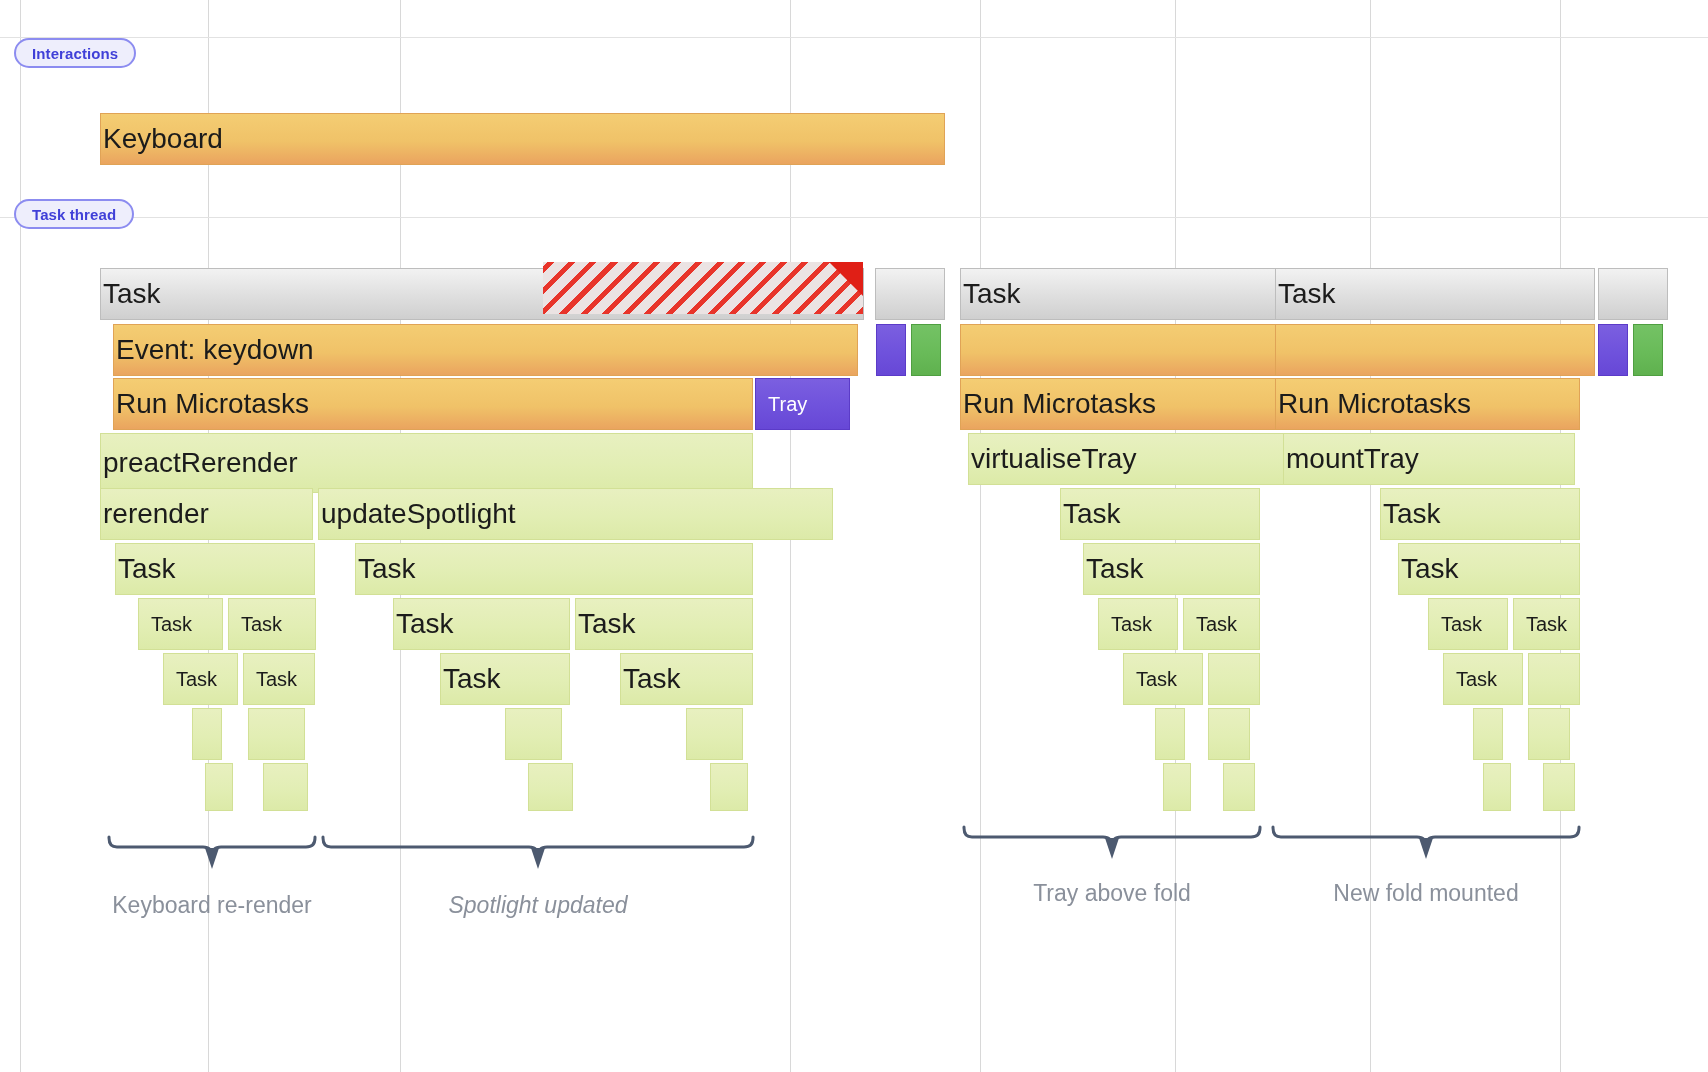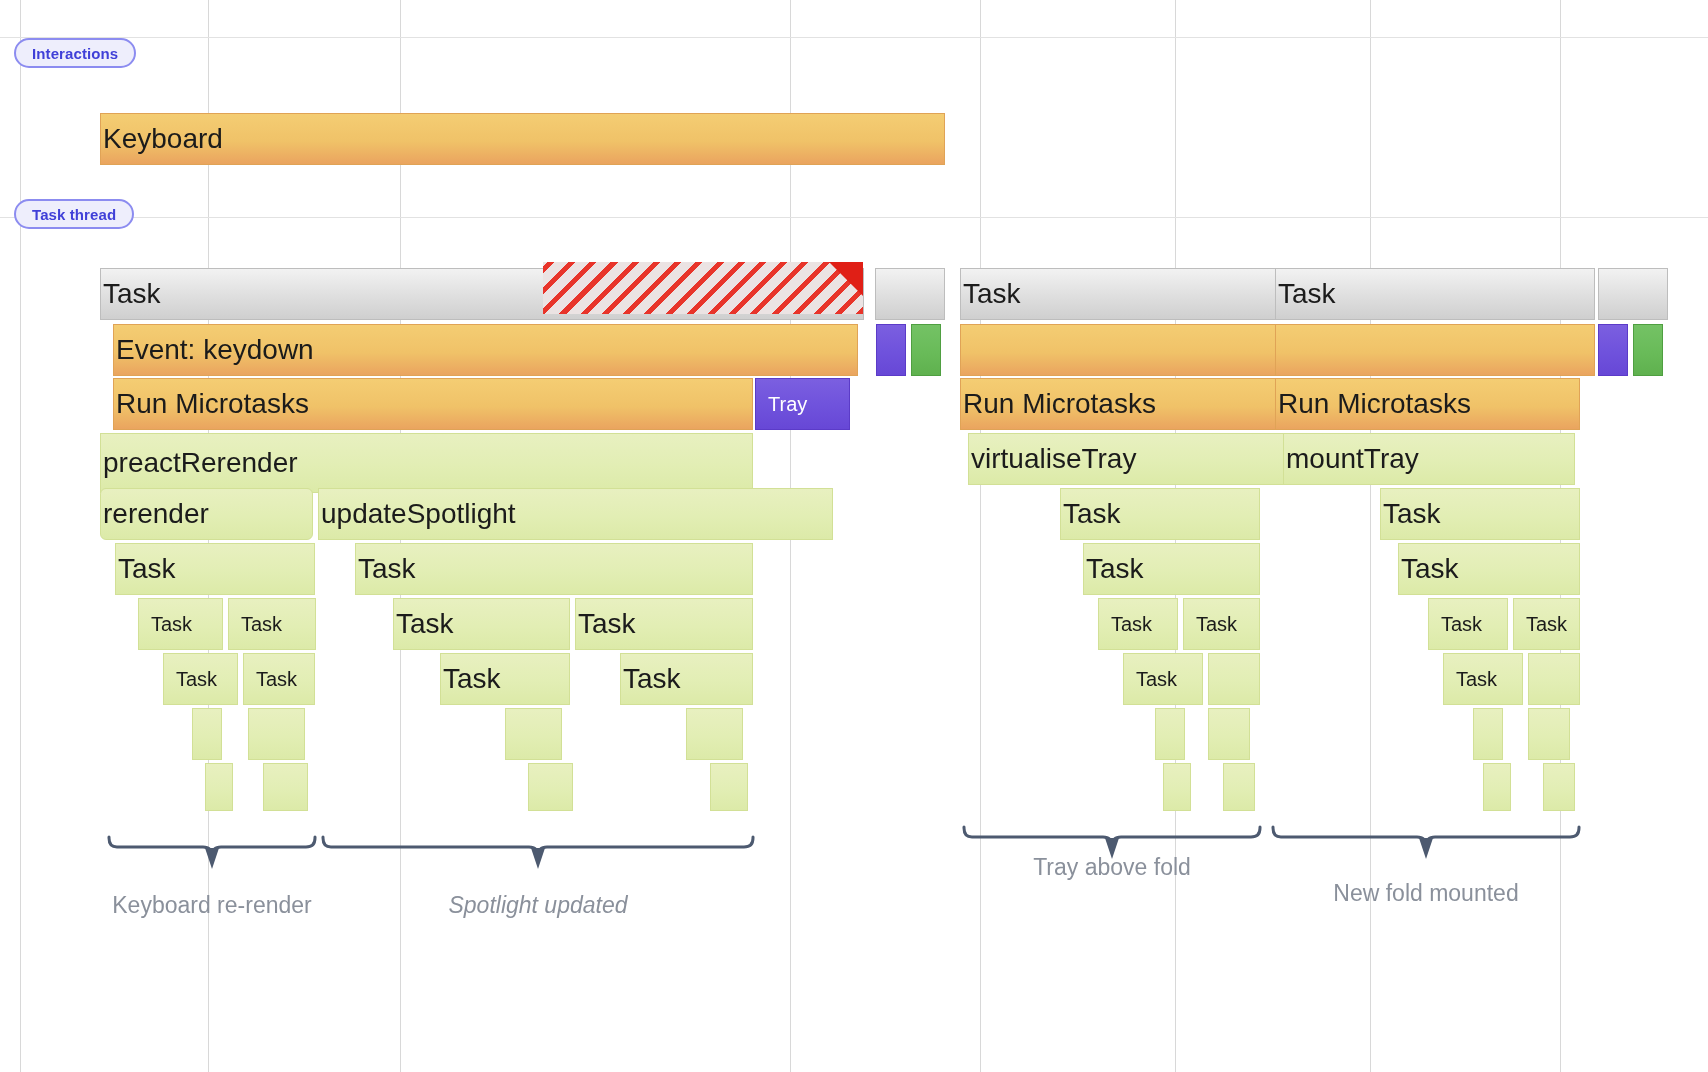--- a/index.html
+++ b/index.html
@@ -207,21 +207,21 @@
           <span class="lbl">preactRerender</span>
         </div>
         <div class="bar c-js" style="left: 968px; top: 433px; width: 324px; height: 52px;">
           <span class="lbl">virtualiseTray</span>
         </div>
         <div class="bar c-js" style="left: 1283px; top: 433px; width: 292px; height: 52px;">
           <span class="lbl">mountTray</span>
         </div>
       </div>
       <div>
-        <div class="bar c-js" style="left: 100px; top: 488px; width: 213px; height: 52px; border-radius: 6px;">
+        <div class="bar c-js" style="left: 100px; top: 488px; width: 213px; height: 52px;">
           <span class="lbl">rerender</span>
         </div>
         <div class="bar c-js" style="left: 318px; top: 488px; width: 515px; height: 52px;">
           <span class="lbl">updateSpotlight</span>
         </div>
         <div class="bar c-js" style="left: 1060px; top: 488px; width: 200px; height: 52px;">
           <span class="lbl">Task</span>
         </div>
         <div class="bar c-js" style="left: 1380px; top: 488px; width: 200px; height: 52px;">
           <span class="lbl">Task</span>
@@ -325,21 +325,21 @@
       <div class="caption" style="left: 108px; top: 892px; width: 208px;">Keyboard re-render</div>
       <svg class="brace" width="432" height="34" viewBox="0 0 432 34" style="left: 322px; top: 835px;">
         <path d="M 1,2 L 1,3 Q 1,12 9,12 L 207,12 Q 216,12 216,21 L 216,21 Q 216,12 225,12 L 422,12 Q 431,12 431,3 L 431,2" fill="none" stroke="#4d5a70" stroke-width="3" stroke-linecap="round"></path>
         <path d="M 209,13 L 216,34 L 223,13 Z" fill="#4d5a70"></path>
       </svg>
       <div class="caption" style="left: 322px; top: 892px; width: 432px; font-style: italic;">Spotlight updated</div>
       <svg class="brace" width="298" height="34" viewBox="0 0 298 34" style="left: 963px; top: 825px;">
         <path d="M 1,2 L 1,3 Q 1,12 9,12 L 140,12 Q 149,12 149,21 L 149,21 Q 149,12 158,12 L 288,12 Q 297,12 297,3 L 297,2" fill="none" stroke="#4d5a70" stroke-width="3" stroke-linecap="round"></path>
         <path d="M 142,13 L 149,34 L 156,13 Z" fill="#4d5a70"></path>
       </svg>
-      <div class="caption" style="left: 963px; top: 854px; width: 298px;">Tray above fold</div>
+      <div class="caption" style="left: 963px; top: 880px; width: 298px;">Tray above fold</div>
       <svg class="brace" width="308" height="34" viewBox="0 0 308 34" style="left: 1272px; top: 825px;">
         <path d="M 1,2 L 1,3 Q 1,12 9,12 L 145,12 Q 154,12 154,21 L 154,21 Q 154,12 163,12 L 298,12 Q 307,12 307,3 L 307,2" fill="none" stroke="#4d5a70" stroke-width="3" stroke-linecap="round"></path>
         <path d="M 147,13 L 154,34 L 161,13 Z" fill="#4d5a70"></path>
       </svg>
       <div class="caption" style="left: 1272px; top: 880px; width: 308px;">New fold mounted</div>
     </div>
 
 </div>
 
 </body></html>

